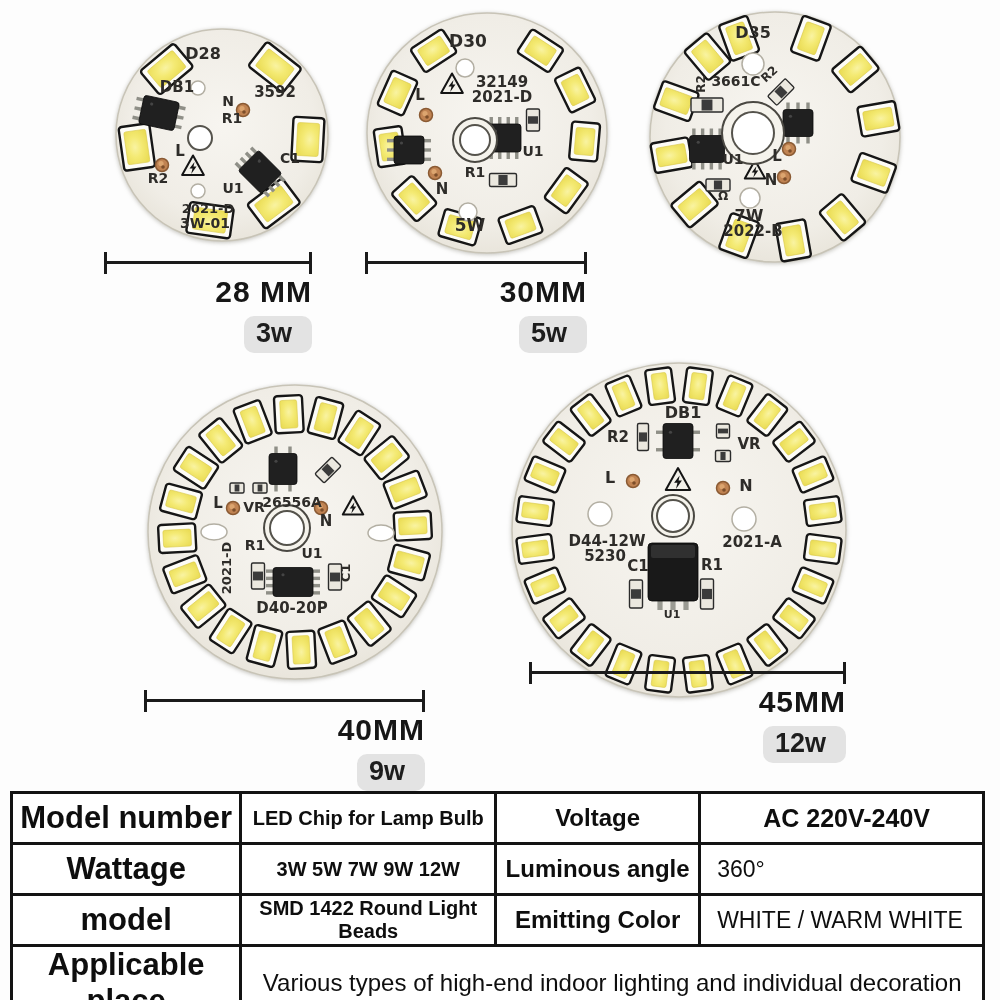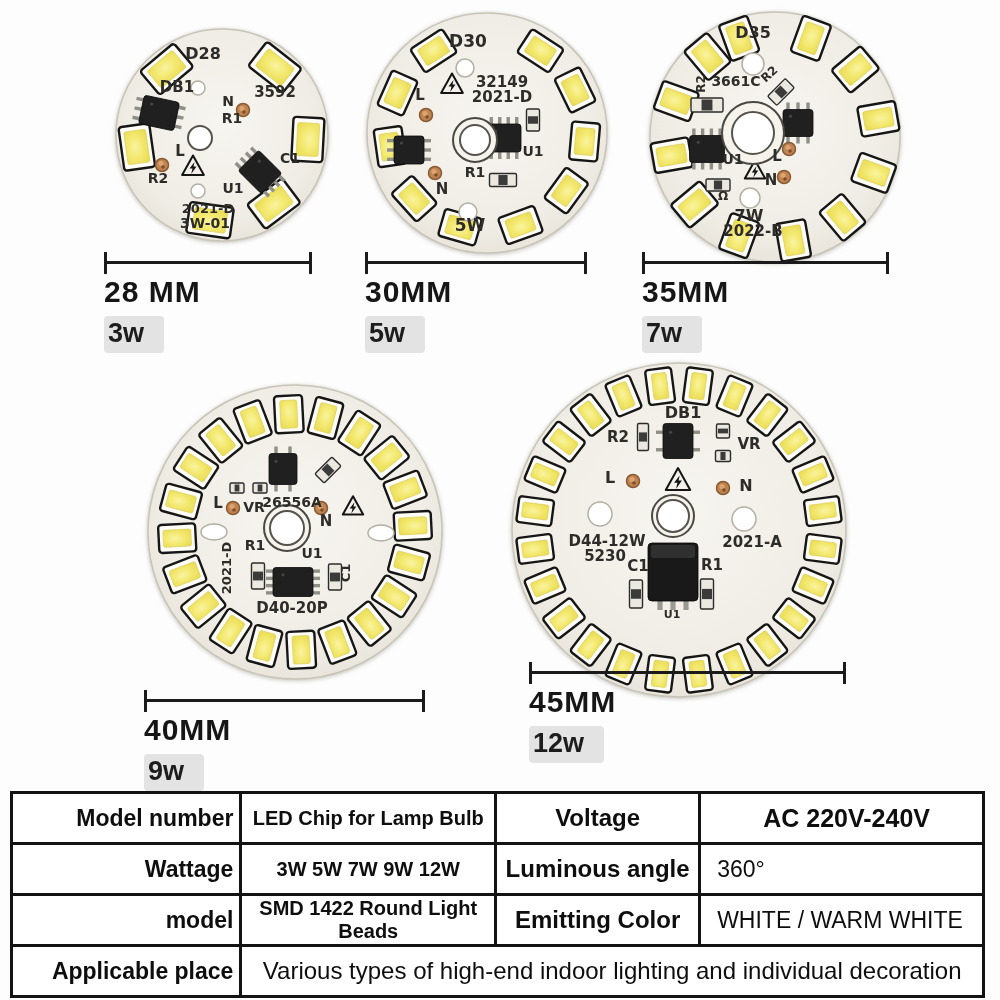--- a/index.html
+++ b/index.html
@@ -1,28 +1,28 @@
 <!DOCTYPE html>
 <html style="--badge-bg: #e3e3e3;"><head>
 <meta charset="utf-8">
 <style>
   html,body{margin:0;padding:0;background:#ffffff;}
   #canvas{position:relative;width:1000px;height:1000px;background:#fdfdfd;overflow:hidden;
           font-family:"Liberation Sans",sans-serif;}
   .board{position:absolute;filter:drop-shadow(0 1px 2px rgba(90,85,70,.35));}
   svg text{font-family:"DejaVu Sans",sans-serif;}
-  .dim{position:absolute;text-align:left;}
+  .dim{position:absolute;text-align:right;}
   .dline{position:relative;height:22px;border-left:3px solid #1b1b1b;border-right:3px solid #1b1b1b;}
   .dline::after{content:"";position:absolute;left:0;right:0;top:9px;height:3px;background:#1b1b1b;}
   .dlabel{margin-top:1px;font-size:30px;font-weight:600;color:#161616;letter-spacing:1px;}
-  .dbadge{display:inline-block;margin-top:7px;padding:2px 20px 4px 4px;background:var(--badge-bg,#e3e3e3);
-          border-radius:4px;font-size:27px;font-weight:700;color:#1d1d1d;}
+  .dbadge{display:inline-block;margin-top:7px;padding:2px 20px 4px 12px;background:var(--badge-bg,#e3e3e3);
+          border-radius:10px;font-size:27px;font-weight:700;color:#1d1d1d;}
   #spec{position:absolute;left:10px;top:791px;width:975px;border-collapse:collapse;background:#fff;}
   #spec td{border:3px solid #131313;height:48px;text-align:center;color:#0e0e0e;padding:0 6px;}
-  #spec td.c0{font-size:23px;font-weight:700;text-align:right;}
+  #spec td.c0{font-size:31px;font-weight:700;}
   #spec td.c1{font-size:20px;font-weight:700;}
   #spec td.c2{font-size:24px;font-weight:700;margin-top:12px;}
   #spec td.c3{font-size:23px;font-weight:400;text-align:left;padding-left:16px;}
   #spec tr:first-child td.c3{font-size:25px;font-weight:600;text-align:center;}
   #spec tr:last-child td.c1{font-size:24px;font-weight:400;}
 </style>
 </head>
 <body>
 
 <div id="canvas">
@@ -678,25 +678,20 @@
 
   <div class="dim" style="left:104px;top:252px;width:208px">
     <div class="dline"></div>
     <div class="dlabel">28 MM</div>
     <div><span class="dbadge">3w</span></div>
   </div>
   <div class="dim" style="left:365px;top:252px;width:222px">
     <div class="dline"></div>
     <div class="dlabel">30MM</div>
     <div><span class="dbadge">5w</span></div>
-  </div>
-  <div class="dim" style="left:642px;top:252px;width:247px">
-    <div class="dline"></div>
-    <div class="dlabel">35MM</div>
-    <div><span class="dbadge">7w</span></div>
   </div>
   <div class="dim" style="left:144px;top:690px;width:281px">
     <div class="dline"></div>
     <div class="dlabel">40MM</div>
     <div><span class="dbadge">9w</span></div>
   </div>
   <div class="dim" style="left:529px;top:662px;width:317px">
     <div class="dline"></div>
     <div class="dlabel">45MM</div>
     <div><span class="dbadge">12w</span></div>

